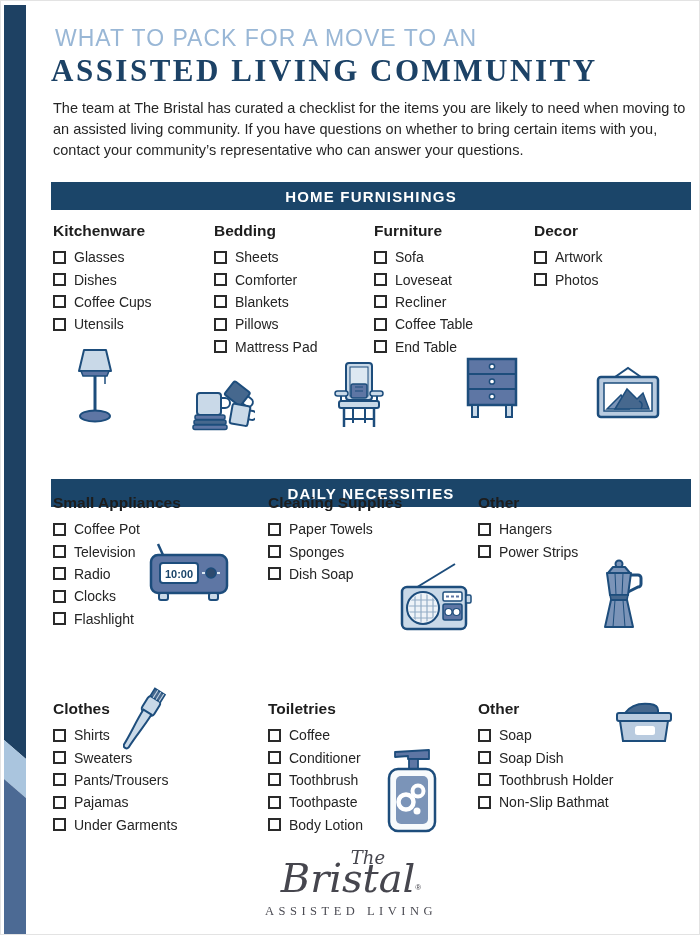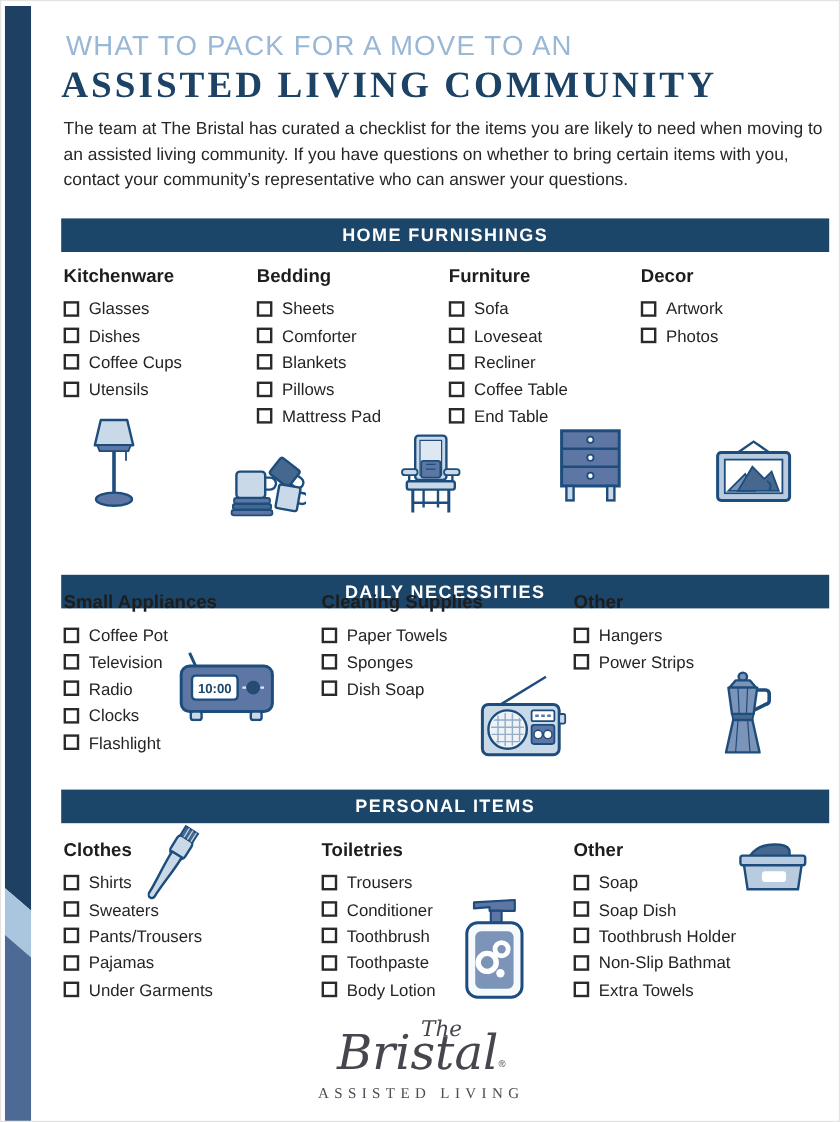--- a/index.html
+++ b/index.html
@@ -284,21 +284,20 @@
     <path d="M35,16 h8 a3,3 0 0 1 3,3 v6 a3,3 0 0 1 -3,3 l-10,5" fill="none" stroke="#1d4d7c" stroke-width="3"></path>
     <polygon points="12,14 36,14 33,36 15,36" fill="#7b94b8" stroke="#1d4d7c" stroke-width="2" stroke-linejoin="round"></polygon>
     <line x1="20" y1="14" x2="21" y2="36" stroke="#1d4d7c" stroke-width="1"></line>
     <line x1="28" y1="14" x2="27" y2="36" stroke="#1d4d7c" stroke-width="1"></line>
     <polygon points="15,36 33,36 32,41 16,41" fill="#46688e" stroke="#1d4d7c" stroke-width="1.5"></polygon>
     <polygon points="16,41 32,41 38,68 10,68" fill="#7b94b8" stroke="#1d4d7c" stroke-width="2" stroke-linejoin="round"></polygon>
     <line x1="20" y1="41" x2="18" y2="68" stroke="#1d4d7c" stroke-width="1"></line>
     <line x1="28" y1="41" x2="30" y2="68" stroke="#1d4d7c" stroke-width="1"></line>
   </svg>
 
-  <div class="banner" style="top:657px">PERSONAL ITEMS</div>
 
   <div class="col" style="left:52px;top:699px">
     <div class="col-title">Clothes</div>
     <div class="item">
         <span class="cb"></span>
         <span>Shirts</span>
       </div>
     <div class="item">
         <span class="cb"></span>
         <span>Sweaters</span>
@@ -314,21 +313,21 @@
     <div class="item">
         <span class="cb"></span>
         <span>Under Garments</span>
       </div>
   </div>
 
   <div class="col" style="left:267px;top:699px">
     <div class="col-title">Toiletries</div>
     <div class="item">
         <span class="cb"></span>
-        <span>Trousers</span>
+        <span>Coffee</span>
       </div>
     <div class="item">
         <span class="cb"></span>
         <span>Conditioner</span>
       </div>
     <div class="item">
         <span class="cb"></span>
         <span>Toothbrush</span>
       </div>
     <div class="item">
@@ -351,24 +350,20 @@
         <span class="cb"></span>
         <span>Soap Dish</span>
       </div>
     <div class="item">
         <span class="cb"></span>
         <span>Toothbrush Holder</span>
       </div>
     <div class="item">
         <span class="cb"></span>
         <span>Non-Slip Bathmat</span>
-      </div>
-    <div class="item">
-        <span class="cb"></span>
-        <span>Extra Towels</span>
       </div>
   </div>
 
   <svg class="icon" style="left:122px;top:686px" width="72" height="86">
     <g transform="translate(6,0) rotate(32 24 12)">
       <rect x="19" y="10" width="14" height="18" rx="4" fill="#c9d9e8" stroke="#1d4d7c" stroke-width="2"></rect>
       <rect x="20" y="2" width="12" height="9" fill="#46688e" stroke="#1d4d7c" stroke-width="1.5"></rect>
       <line x1="23.5" y1="2" x2="23.5" y2="11" stroke="#c9d9e8" stroke-width="1"></line>
       <line x1="27" y1="2" x2="27" y2="11" stroke="#c9d9e8" stroke-width="1"></line>
       <line x1="30.5" y1="2" x2="30.5" y2="11" stroke="#c9d9e8" stroke-width="1"></line>

